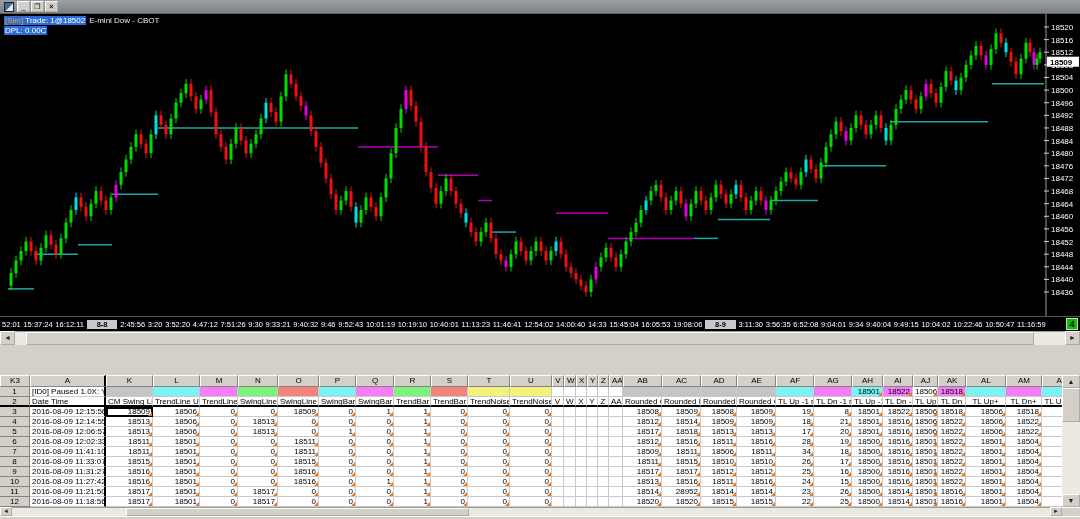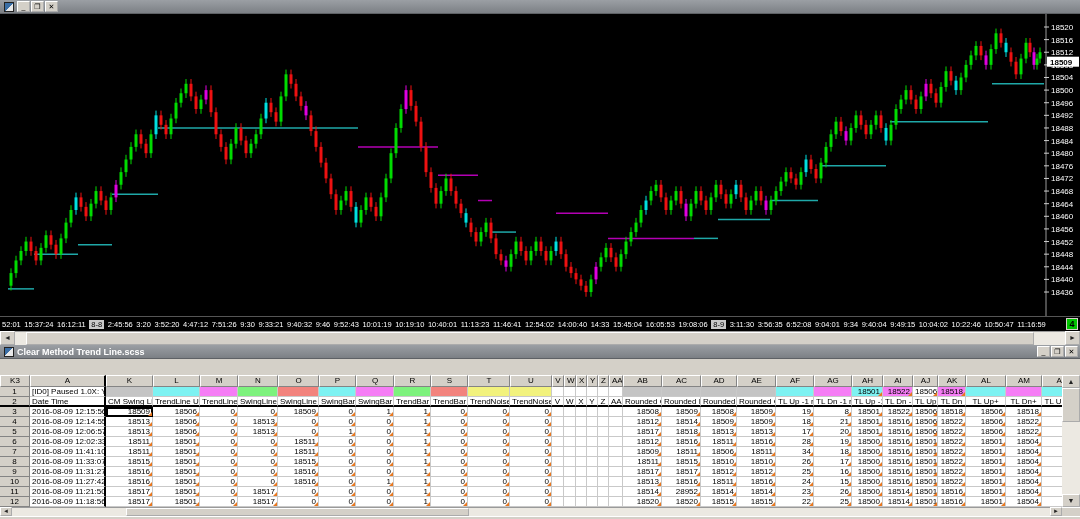--- a/index.html
+++ b/index.html
@@ -23,21 +23,21 @@
   #chartsvg { position:absolute; top:0; left:0; }
   #overlay { position:absolute; top:2px; left:4px; font-size:8px; line-height:10px; white-space:nowrap; }
   .hl { background:#2e6bd5; color:#fff; padding:0 1px; }
   .simtag { color:#f0a030; }
   .symtext { color:#e8e8e8; padding-left:3px; }
 
   #timeaxis { position:relative; height:15px; background:#000; border-top:1px solid #555;
               display:flex; align-items:center; padding:0 34px 0 2px; }
   #timelabels { flex:1; display:flex; justify-content:space-between; overflow:hidden; }
   .tlab { color:#fff; font-size:7.5px; white-space:nowrap; }
-  .tlab.session { background:#c8c8c8; color:#000; padding:0 2px; font-weight:normal; }
+  .tlab.session { background:#c8c8c8; color:#000; padding:0 10px; font-weight:bold; }
   #barbadge { position:absolute; right:2px; top:1px; width:12px; height:12px; background:#00c400;
               border:1px solid #d4d0c8; color:#000; font-size:9px; font-weight:bold;
               text-align:center; line-height:11px; }
 
   .hscroll { height:14px; background:#d4d0c8; display:flex; align-items:stretch; }
   .sbtn { width:15px; background:#d4d0c8; border:1px outset #fff; font-size:7px;
           text-align:center; line-height:12px; color:#222; }
   .strack { flex:1; background:#ece9e2; border-top:1px solid #9a9a9a; position:relative; }
   .sthumb { position:absolute; top:0; bottom:0; background:#d4d0c8; border:1px outset #fff; }
 
@@ -573,20 +573,24 @@
         <text x="1051" y="243.16" fill="#fff" font-size="8px">18448</text>
         <line x1="1044" x2="1049" y1="252.77999999999997" y2="252.77999999999997" stroke="#cfcfcf" stroke-width="1"></line>
         <text x="1051" y="255.77999999999997" fill="#fff" font-size="8px">18444</text>
         <line x1="1044" x2="1049" y1="265.4" y2="265.4" stroke="#cfcfcf" stroke-width="1"></line>
         <text x="1051" y="268.4" fill="#fff" font-size="8px">18440</text>
         <line x1="1044" x2="1049" y1="278.02" y2="278.02" stroke="#cfcfcf" stroke-width="1"></line>
         <text x="1051" y="281.02" fill="#fff" font-size="8px">18436</text>
         <rect x="1047" y="42.705" width="32" height="10" fill="#fff"></rect>
         <text x="1050" y="50.705" fill="#000" font-size="8px" font-weight="bold">18509</text>
       </svg>
+    <div id="overlay">
+      <div><span class="hl"><span class="simtag">[Sim]</span> <span>Trade: 1@18502</span></span><span class="symtext">E-mini Dow - CBOT</span></div>
+      <div><span class="hl">DPL: 0.00C</span></div>
+    </div>
   </div>
   <div id="timeaxis">
     <div id="timelabels">
         <span class="tlab">52:01</span>
         <span class="tlab">15:37:24</span>
         <span class="tlab">16:12:11</span>
         <span class="tlab session">8-8</span>
         <span class="tlab">2:45:56</span>
         <span class="tlab">3:20</span>
         <span class="tlab">3:52:20</span>
@@ -626,29 +630,20 @@
   <div class="hscroll">
     <div class="sbtn">◄</div>
     <div class="strack">
       <div class="sthumb" style="left:1%; width:96%;"></div>
     </div>
     <div class="sbtn">►</div>
   </div>
 </div>
 
 <div class="window" id="sheetwin">
-  <div class="titlebar">
-    <div class="wicon"></div>
-    <div class="ttext">Clear Method Trend Line.scss</div>
-    <div class="winbtns">
-      <div class="winbtn">_</div>
-      <div class="winbtn">❐</div>
-      <div class="winbtn">✕</div>
-    </div>
-  </div>
   <div id="gridwrap">
       <div class="grow hdr">
         <div class="gcell hcell" style="width: 30px;">K3</div>
         <div class="gcell hcell paneR" style="width: 76px;">A</div>
         <div class="gcell hcell" style="width: 47px;">K</div>
         <div class="gcell hcell" style="width: 47px;">L</div>
         <div class="gcell hcell" style="width: 38px;">M</div>
         <div class="gcell hcell" style="width: 40px;">N</div>
         <div class="gcell hcell" style="width: 41px;">O</div>
         <div class="gcell hcell" style="width: 37px;">P</div>

